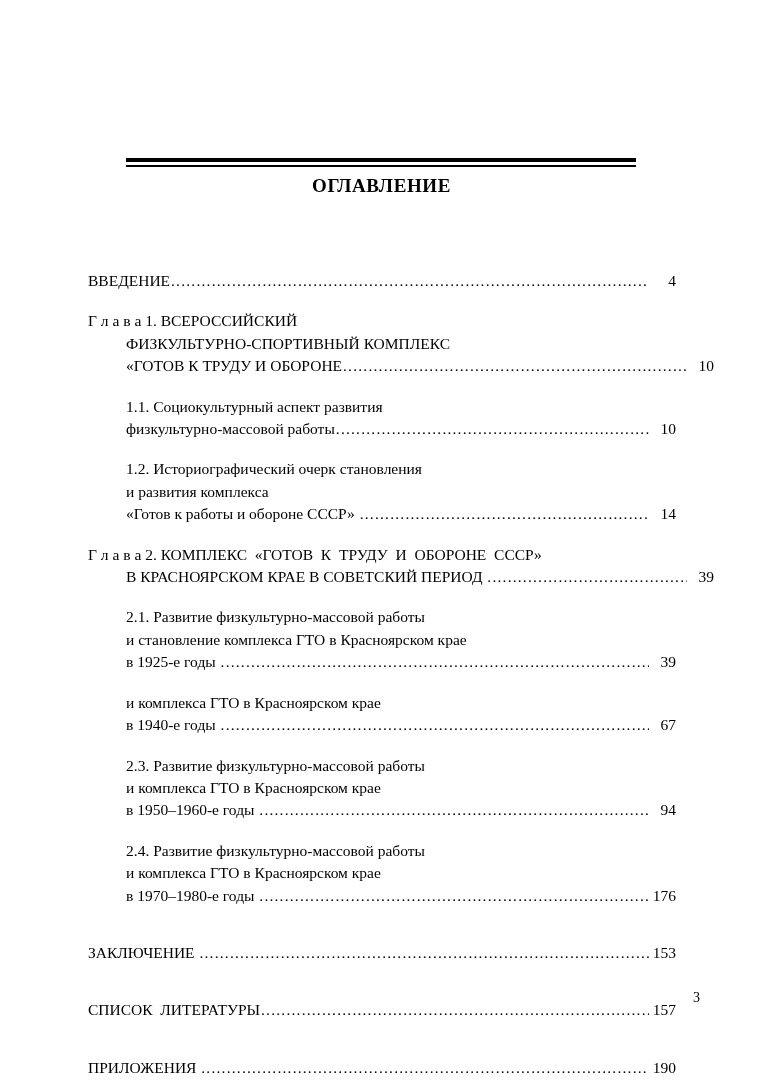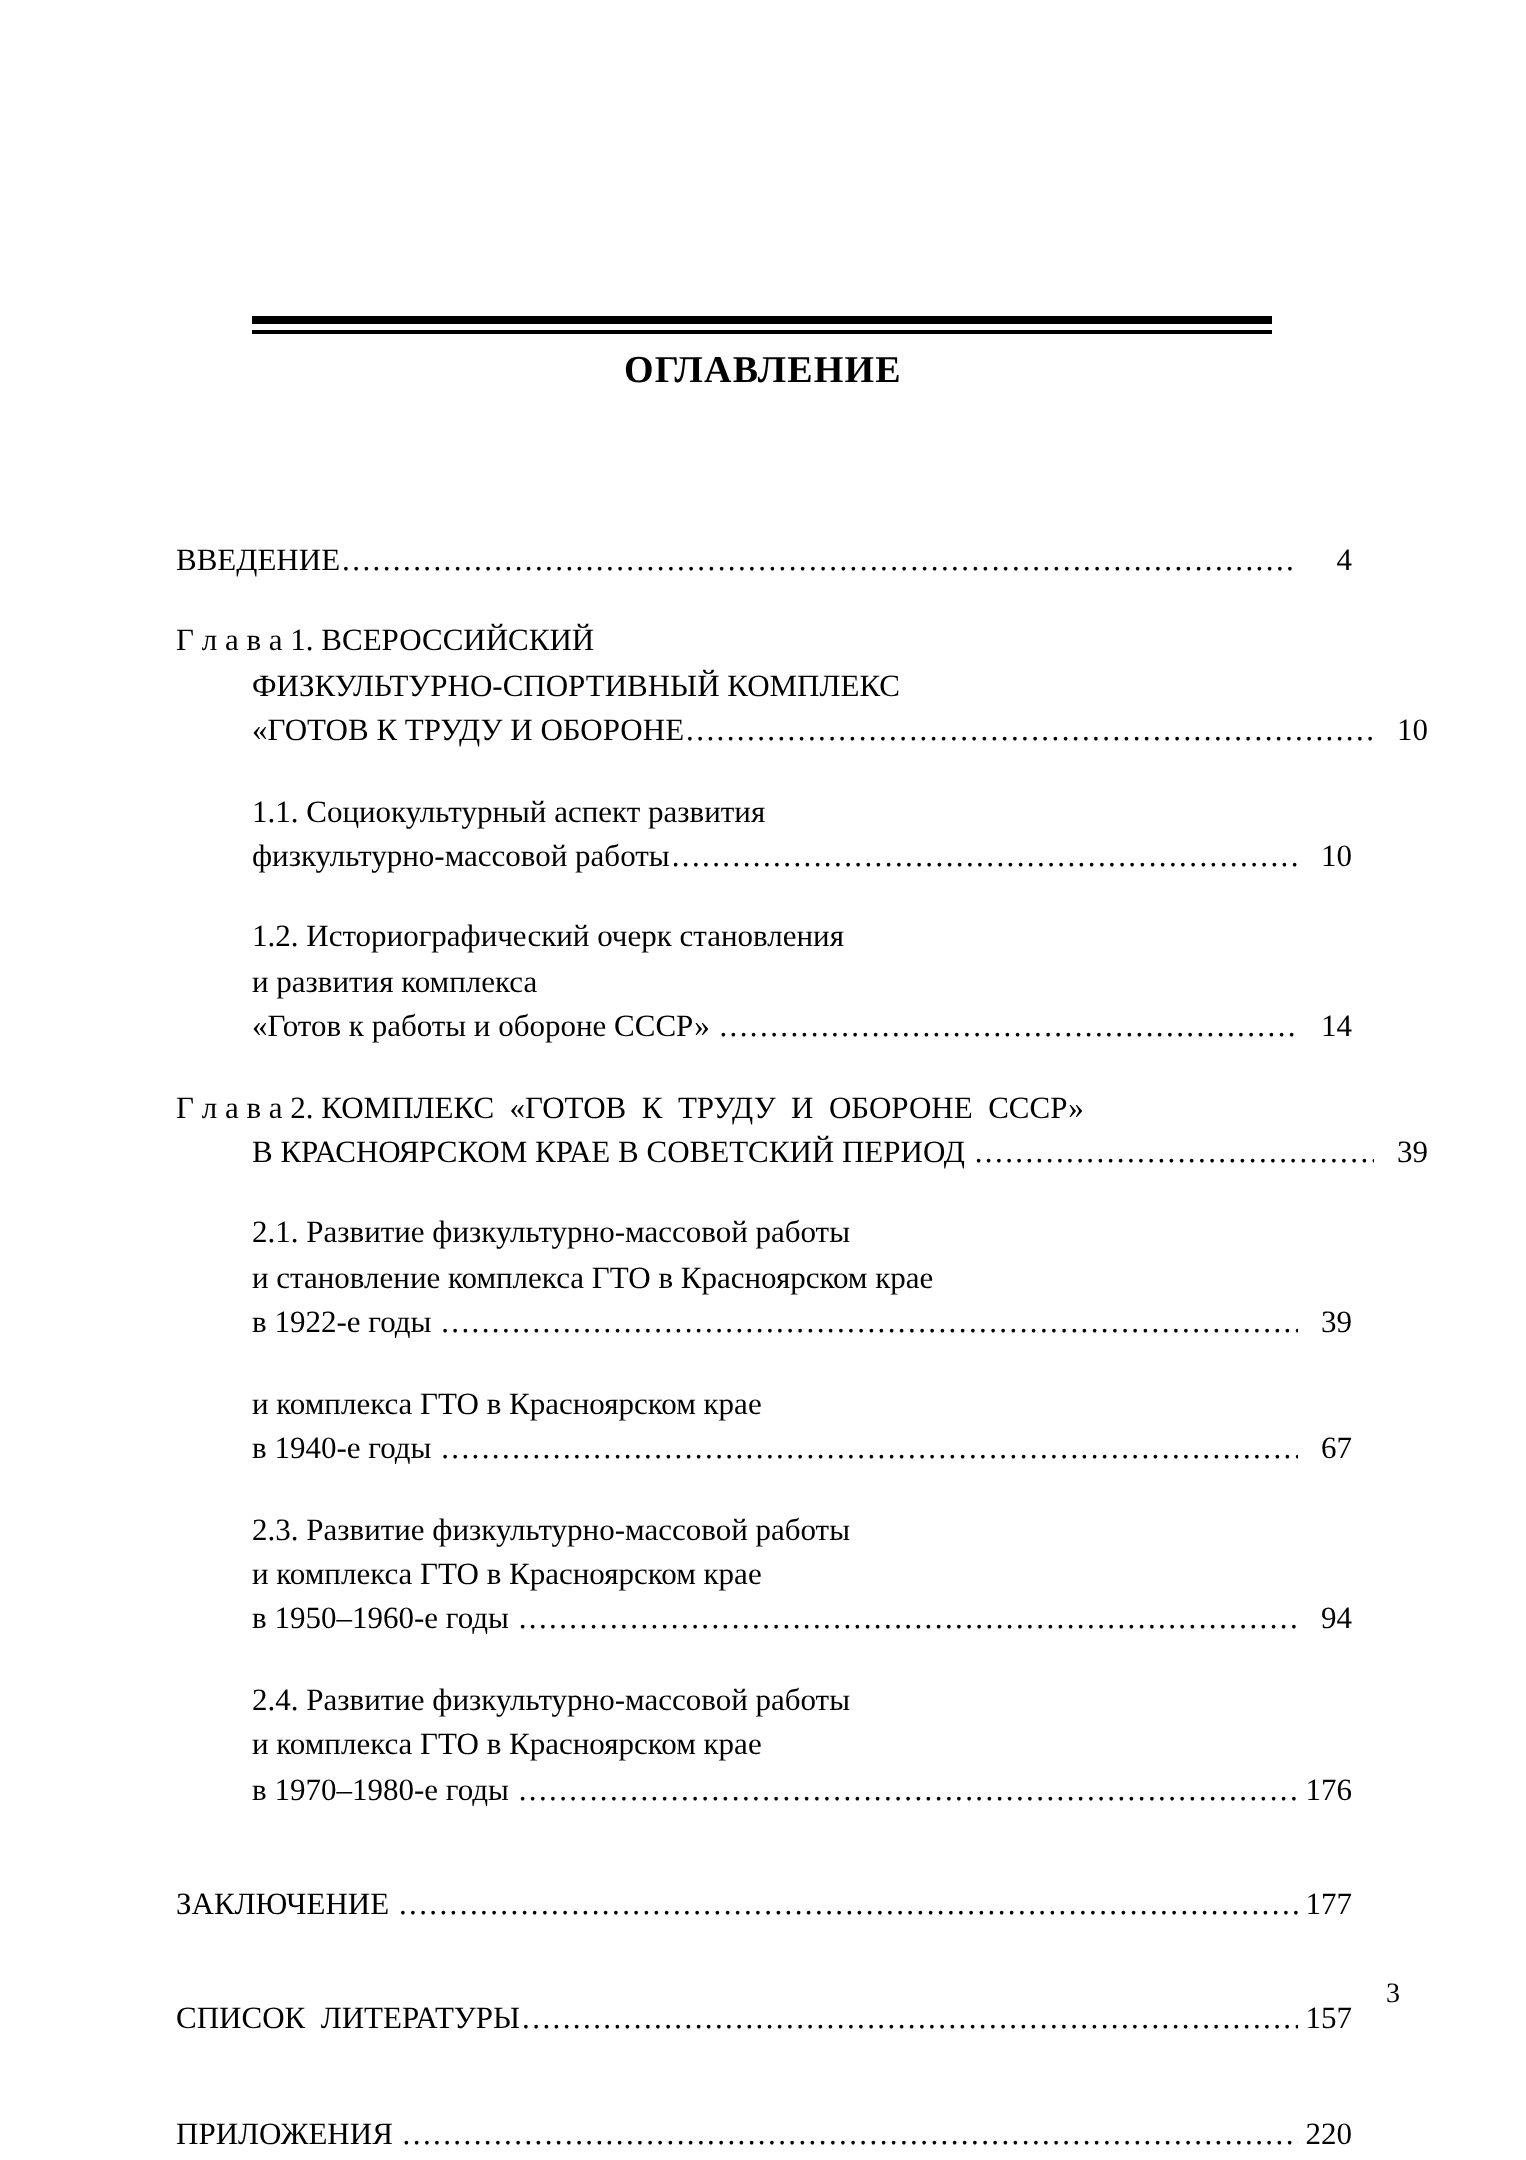--- a/index.html
+++ b/index.html
@@ -172,21 +172,21 @@
       </div>
       <div class="gap-sm"></div>
       <div class="entry lvl1">
         <div class="line">
           <span class="txt">2.1. Развитие физкультурно-массовой работы</span>
         </div>
         <div class="line">
           <span class="txt">и становление комплекса ГТО в Красноярском крае</span>
         </div>
         <div class="line">
-          <span class="txt">в 1922-е годы </span>
+          <span class="txt">в 1925-е годы </span>
           <span class="dots">........................................................................................................................</span>
           <span class="pg">39</span>
         </div>
       </div>
       <div class="gap-sm"></div>
       <div class="entry lvl1">
         <div class="line">
           <span class="txt">и комплекса ГТО в Красноярском крае</span>
         </div>
         <div class="line">
@@ -221,36 +221,36 @@
           <span class="txt">в 1970–1980-е годы </span>
           <span class="dots">........................................................................................................................</span>
           <span class="pg">176</span>
         </div>
       </div>
       <div class="gap-lg"></div>
       <div class="entry lvl0">
         <div class="line">
           <span class="txt">ЗАКЛЮЧЕНИЕ </span>
           <span class="dots">........................................................................................................................</span>
-          <span class="pg">177</span>
+          <span class="pg">153</span>
         </div>
       </div>
       <div class="gap-lg"></div>
       <div class="entry lvl0">
         <div class="line">
           <span class="txt">СПИСОК  ЛИТЕРАТУРЫ</span>
           <span class="dots">........................................................................................................................</span>
           <span class="pg">157</span>
         </div>
       </div>
       <div class="gap-lg"></div>
       <div class="entry lvl0">
         <div class="line">
           <span class="txt">ПРИЛОЖЕНИЯ </span>
           <span class="dots">........................................................................................................................</span>
-          <span class="pg">220</span>
+          <span class="pg">190</span>
         </div>
       </div>
     </div>
 
   <div class="pagenum">3</div>
 
 </div>
 
 </body></html>

